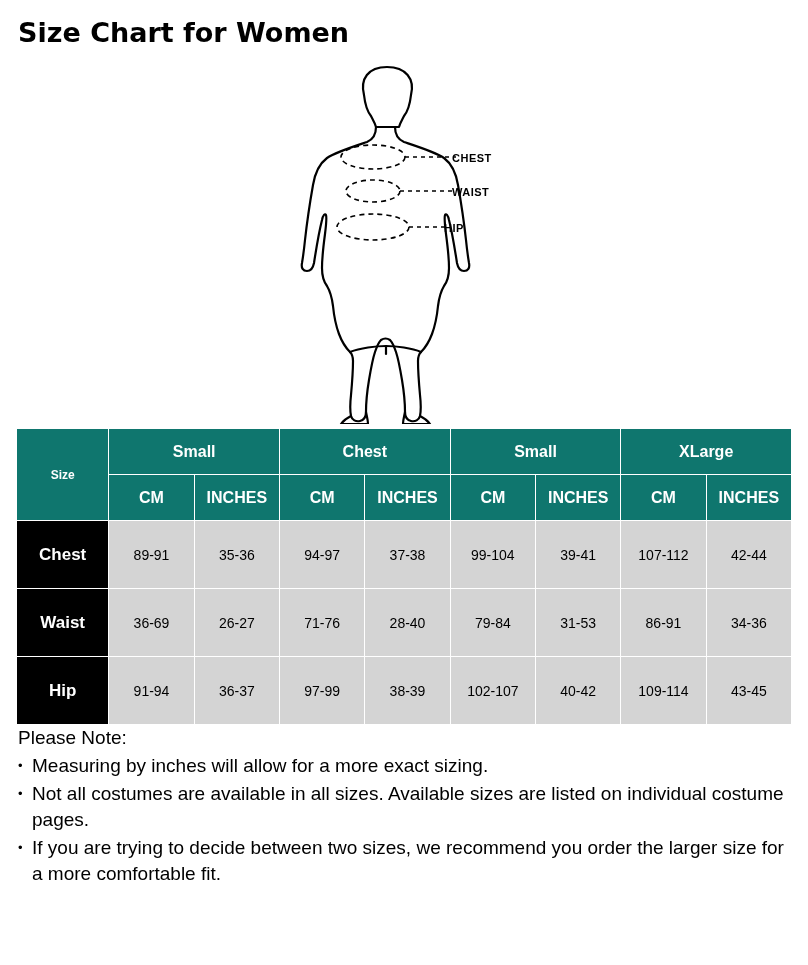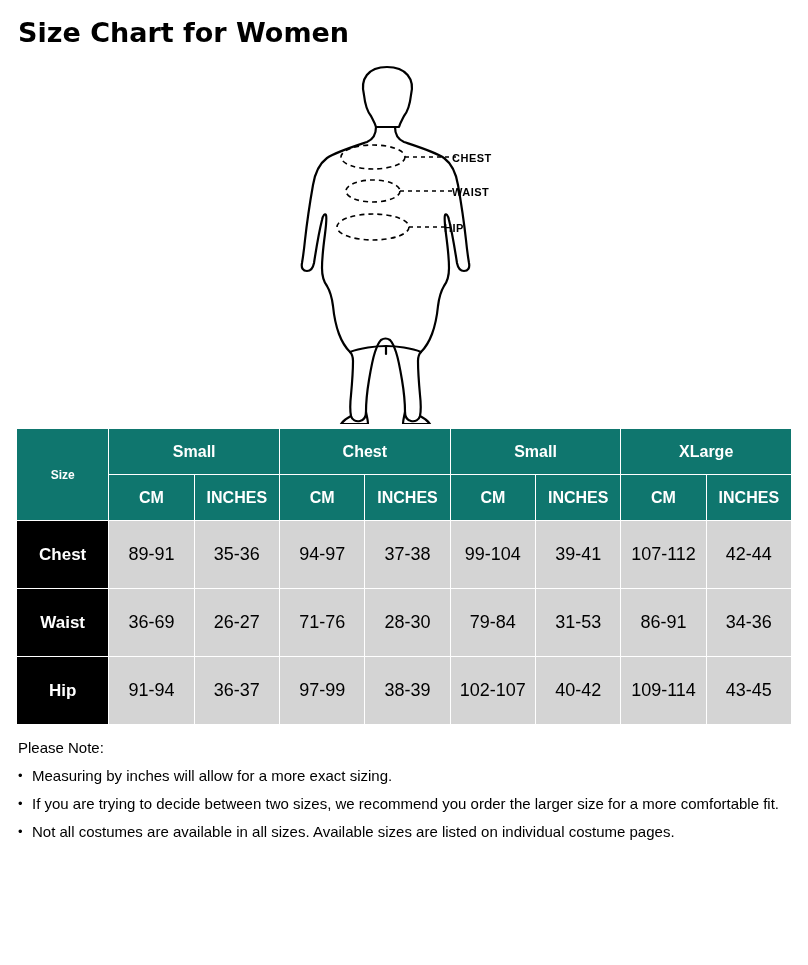--- a/index.html
+++ b/index.html
@@ -74,31 +74,30 @@
   .row-label {
     background: #000000;
     color: #ffffff;
     font-size: 17px;
     font-weight: bold;
     height: 65px;
   }
   .cell {
     background: #d4d4d4;
     color: #000000;
-    font-size: 18px;
+    font-size: 14px;
     height: 65px;
   }
   
   col.c-label { width: 92px; }
   col.c-unit  { width: 85px; }
   
   .notes {
-    margin-top: 10px;
-    font-family: "Liberation Sans", sans-serif;
-    font-size: 15px;
+    font-family: "Liberation Sans", sans-serif;
+    font-size: 19px;
     line-height: 26px;
     color: #000;
   }
   .notes .note-head {
     margin-left: 2px;
     margin-bottom: 2px;
   }
   .notes ul {
     list-style: none;
     margin: 0;
@@ -245,21 +244,21 @@
         <td class="cell">39-41</td>
         <td class="cell">107-112</td>
         <td class="cell">42-44</td>
       </tr>
 
       <tr>
         <td class="row-label">Waist</td>
         <td class="cell">36-69</td>
         <td class="cell">26-27</td>
         <td class="cell">71-76</td>
-        <td class="cell">28-30</td>
+        <td class="cell">28-40</td>
         <td class="cell">79-84</td>
         <td class="cell">31-53</td>
         <td class="cell">86-91</td>
         <td class="cell">34-36</td>
       </tr>
 
       <tr>
         <td class="row-label">Hip</td>
         <td class="cell">91-94</td>
         <td class="cell">36-37</td>
@@ -270,18 +269,18 @@
         <td class="cell">109-114</td>
         <td class="cell">43-45</td>
       </tr>
     </tbody>
   </table>
 
   <div class="notes">
     <div class="note-head">Please Note:</div>
     <ul>
       <li>Measuring by inches will allow for a more exact sizing.</li>
+      <li>Not all costumes are available in all sizes. Available sizes are listed on individual costume pages.</li>
       <li>If you are trying to decide between two sizes, we recommend you order the larger size for a more comfortable fit.</li>
-      <li>Not all costumes are available in all sizes. Available sizes are listed on individual costume pages.</li>
     </ul>
   </div>
 
 </div>
 
 </body></html>

